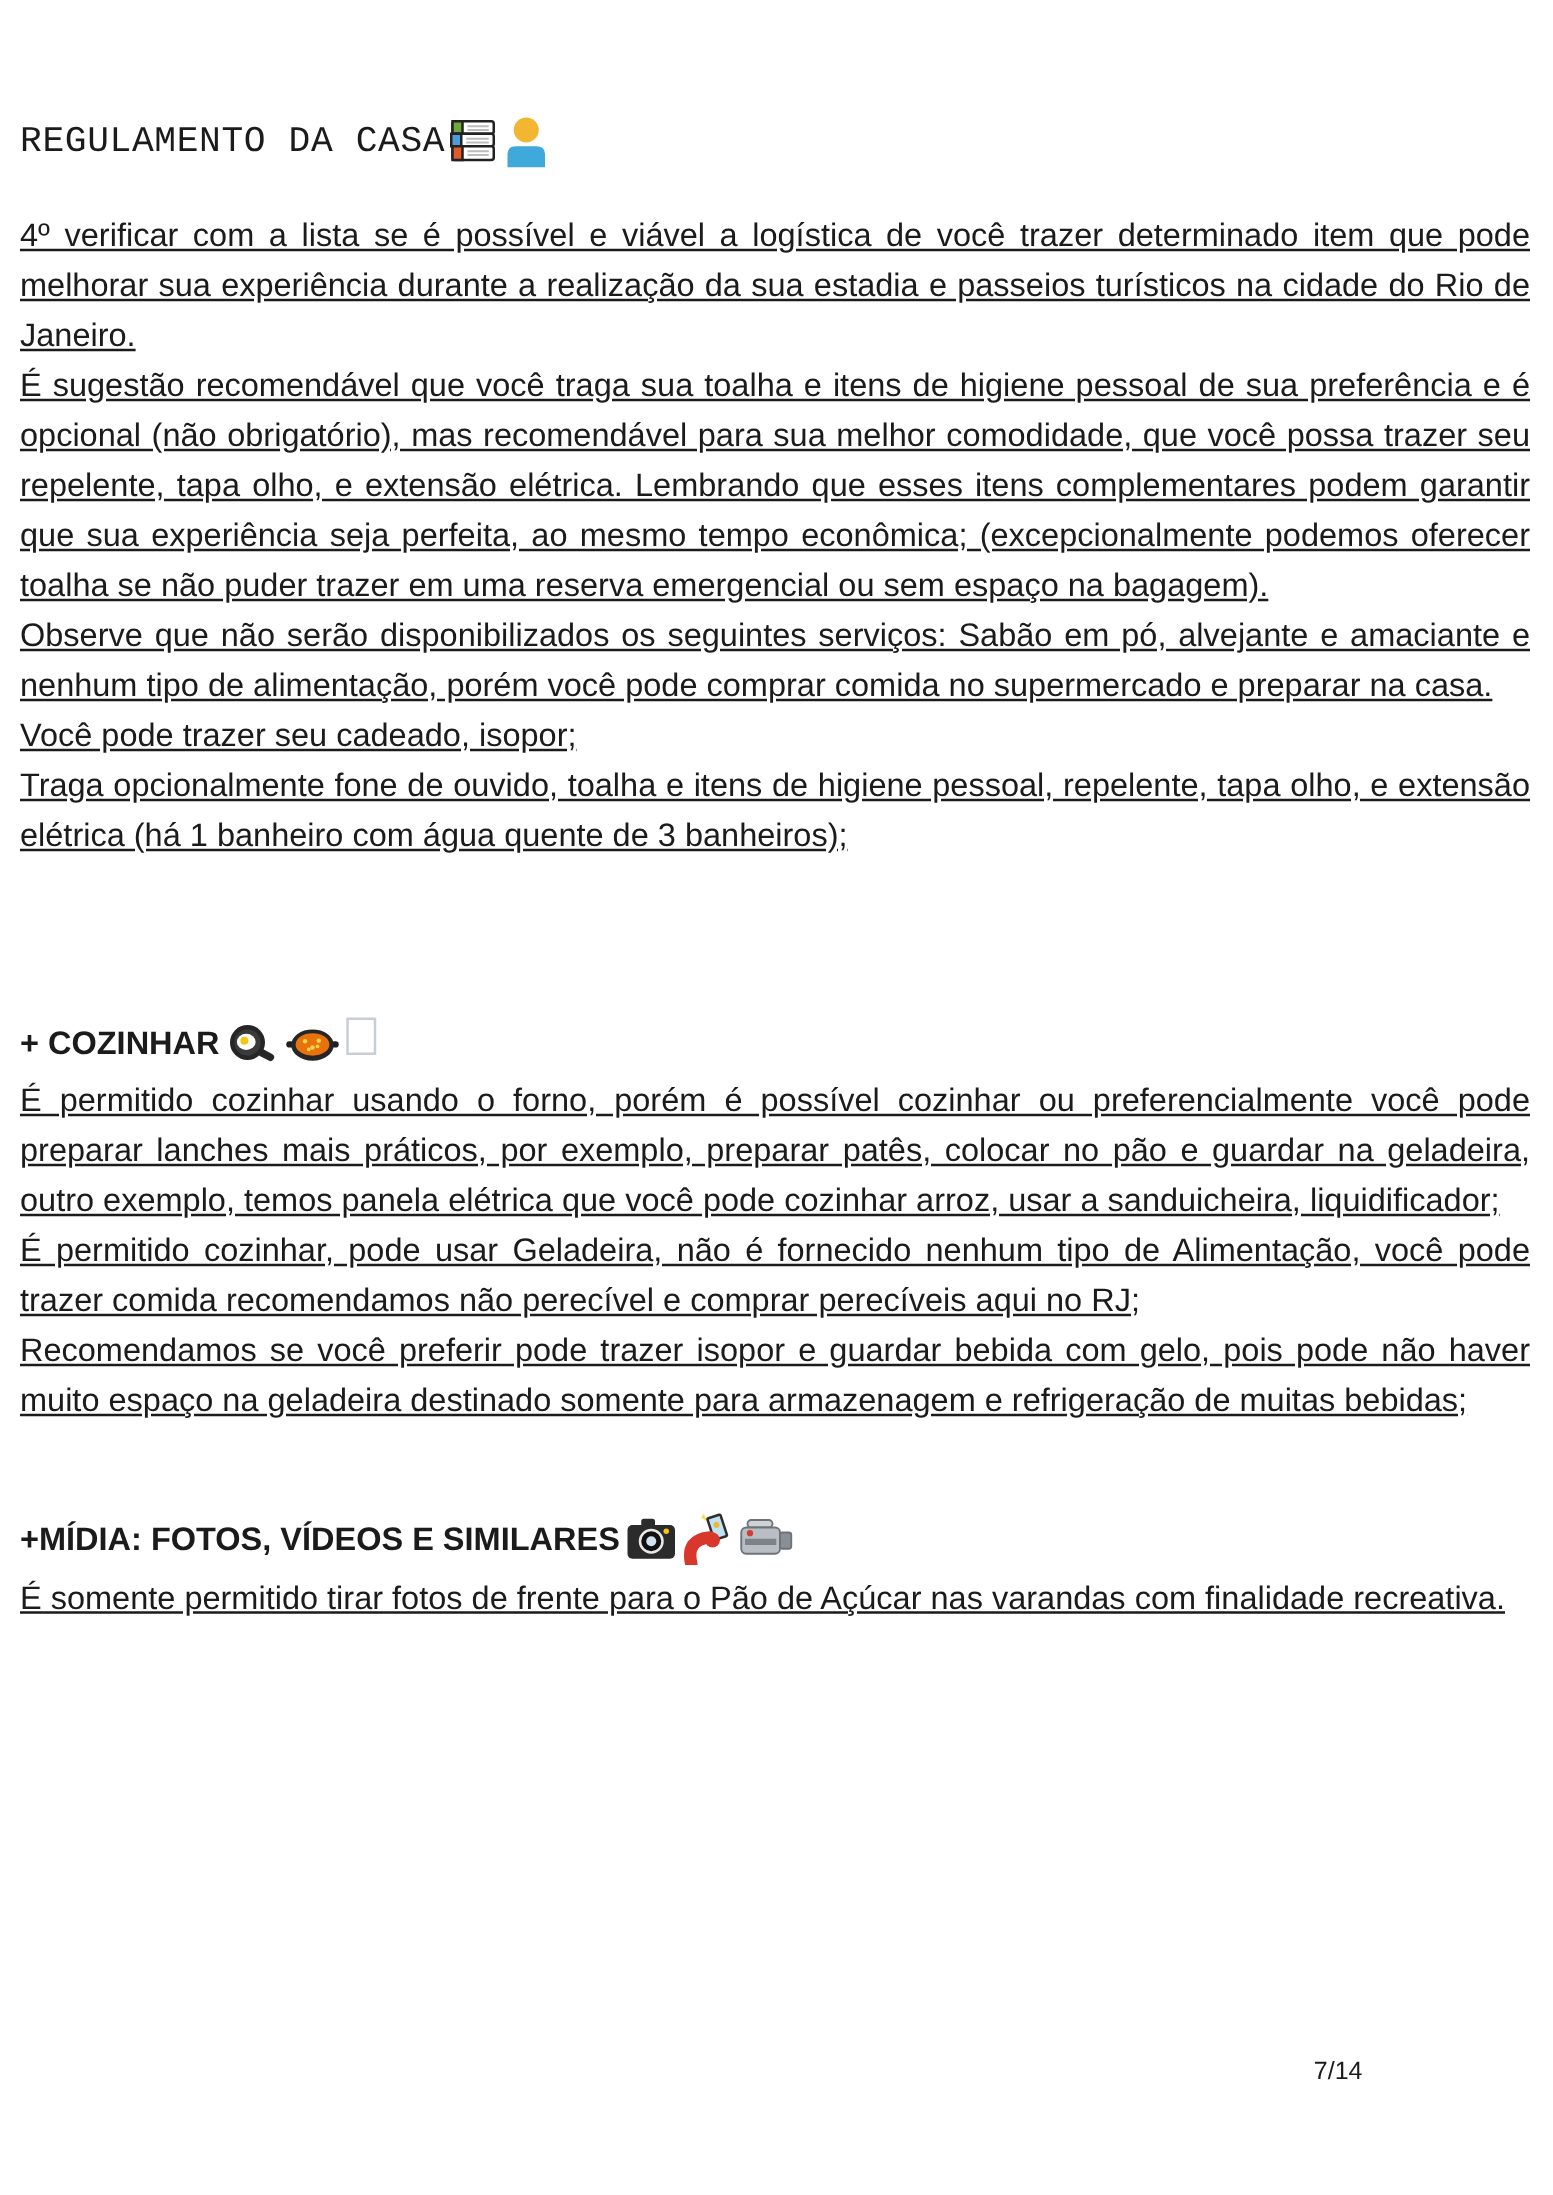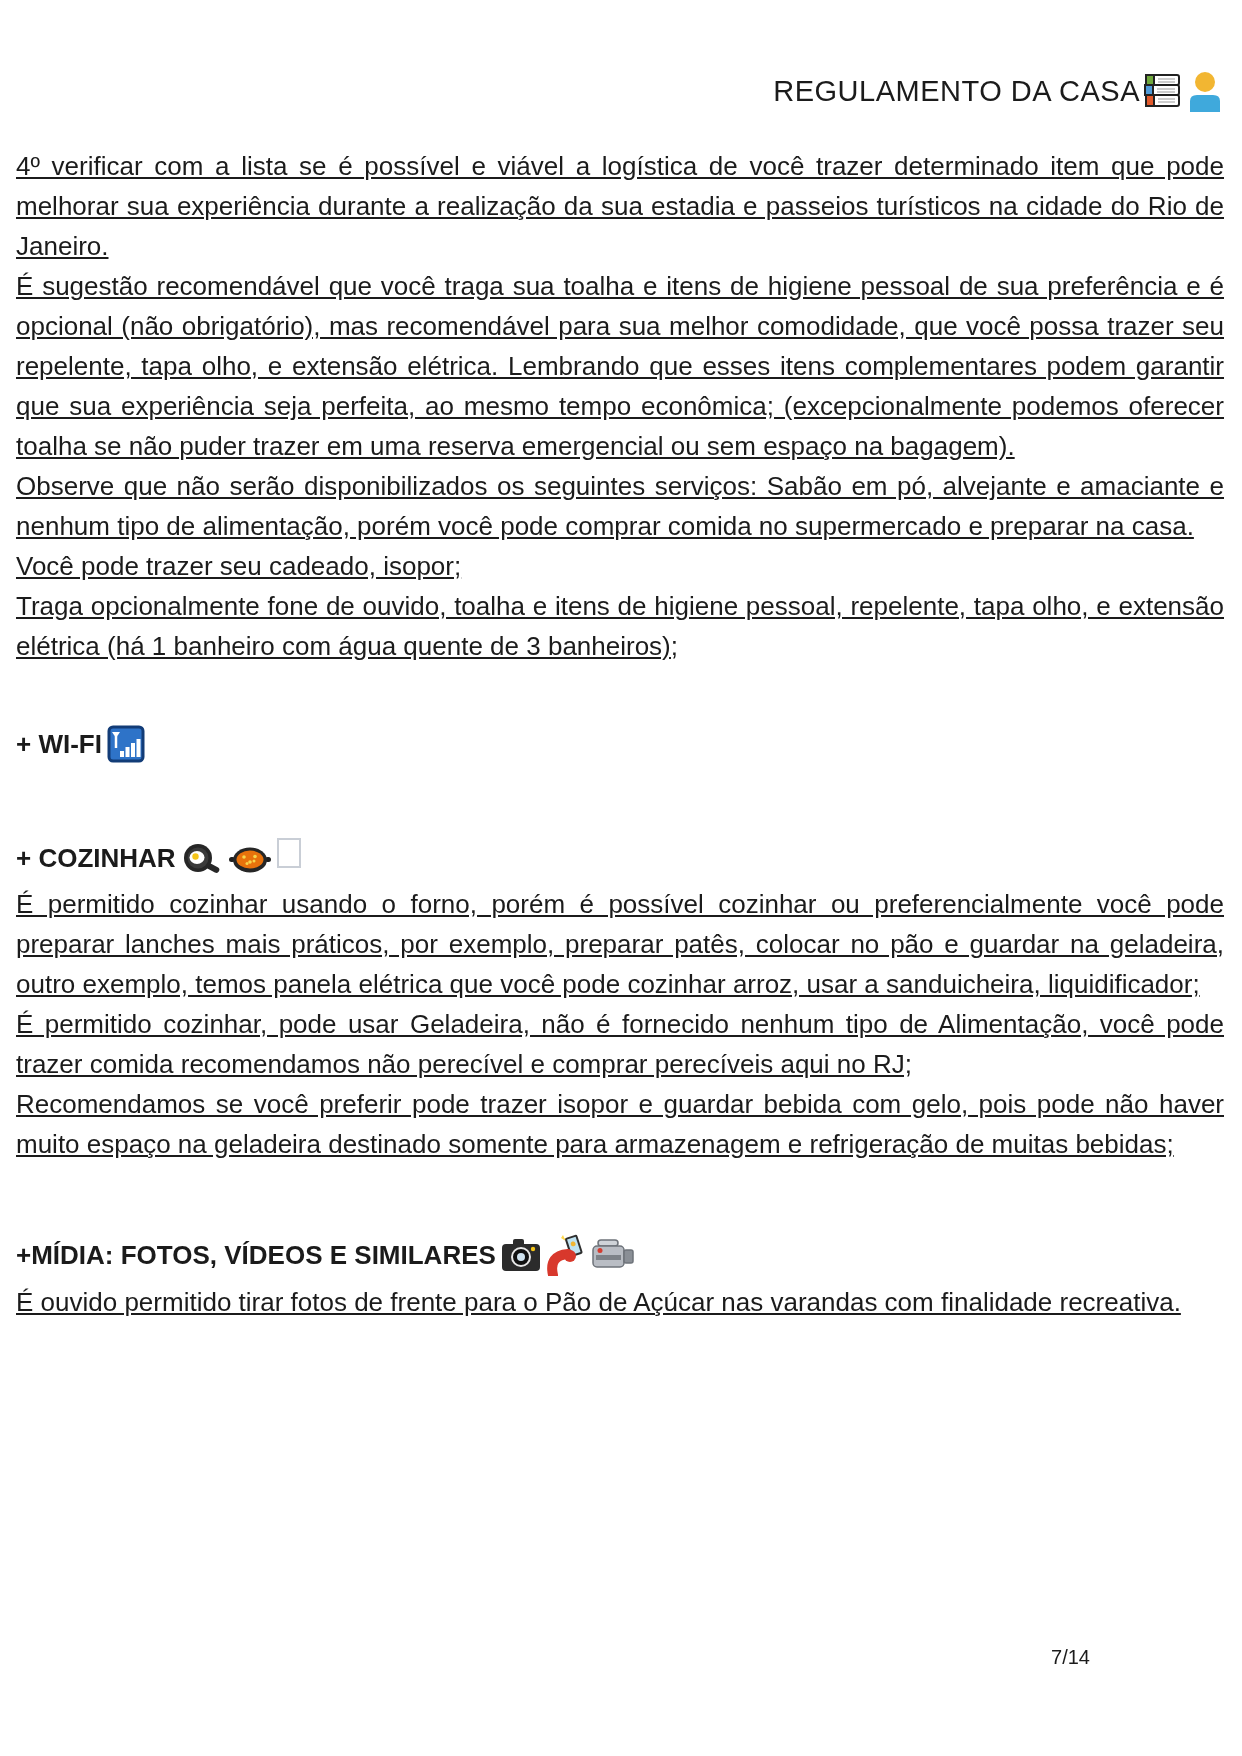--- a/index.html
+++ b/index.html
@@ -8,25 +8,26 @@
     height: 1756px;
     background: #ffffff;
     position: relative;
     font-family: "Liberation Sans", "DejaVu Sans", sans-serif;
     color: #1b1b1b;
     overflow: hidden;
   }
   .content { padding: 0 18px 0 16px; }
 
   .title-row {
-    margin: 70px 0 34px 0;
+    margin: 92px 0 34px 0;
     display: flex;
-    justify-content: flex-end;
+    justify-content: flex-start;
     align-items: center;
     gap: 3px;
+    font-family: Liberation Mono, monospace;
   }
   .title-text {
     font-size: 29px;
     letter-spacing: 0.5px;
     white-space: nowrap;
   }
 
   p.body {
     font-size: 26px;
     line-height: 40px;
@@ -111,34 +112,20 @@
     <p class="body">4º verificar com a lista se é possível e viável a logística de você trazer determinado item que pode melhorar sua experiência durante a realização da sua estadia e passeios turísticos na cidade do Rio de Janeiro.</p>
     <p class="body">É sugestão recomendável que você traga sua toalha e itens de higiene pessoal de sua preferência e é opcional (não obrigatório), mas recomendável para sua melhor comodidade, que você possa trazer seu repelente, tapa olho, e extensão elétrica. Lembrando que esses itens complementares podem garantir que sua experiência seja perfeita, ao mesmo tempo econômica; (excepcionalmente podemos oferecer toalha se não puder trazer em uma reserva emergencial ou sem espaço na bagagem).</p>
     <p class="body">Observe que não serão disponibilizados os seguintes serviços: Sabão em pó, alvejante e amaciante e nenhum tipo de alimentação, porém você pode comprar comida no supermercado e preparar na casa.</p>
     <p class="body">Você pode trazer seu cadeado, isopor;</p>
     <p class="body">Traga opcionalmente fone de ouvido, toalha e itens de higiene pessoal, repelente, tapa olho, e extensão elétrica (há 1 banheiro com água quente de 3 banheiros);</p>
   </div>
 
   <div class="sp-a"></div>
 
   <div>
-    <div class="heading-row">
-      <span class="heading">+ WI-FI</span>
-      <span class="icon">
-        <svg width="38" height="38" viewBox="0 0 38 38">
-          <rect x="2" y="2" width="34" height="34" rx="4" fill="#2e73c8" stroke="#123c77" stroke-width="3"></rect>
-          <polygon points="5,7 13,7 9,13" fill="#ffffff"></polygon>
-          <line x1="9" y1="11" x2="9" y2="23" stroke="#ffffff" stroke-width="2.5"></line>
-          <rect x="13" y="26" width="4" height="6" fill="#ffffff"></rect>
-          <rect x="18.5" y="22" width="4" height="10" fill="#ffffff"></rect>
-          <rect x="24" y="18" width="4" height="14" fill="#ffffff"></rect>
-          <rect x="29.5" y="14" width="4" height="18" fill="#ffffff"></rect>
-        </svg>
-      </span>
-    </div>
   </div>
 
   <div class="sp-b"></div>
 
   <div>
     <div class="heading-row">
       <span class="heading">+ COZINHAR</span>
       <span class="icon">
         <svg width="42" height="40" viewBox="0 0 42 40">
           <rect x="27" y="24" width="14" height="6" rx="3" fill="#262626" transform="rotate(28 27 24)"></rect>
@@ -197,18 +184,18 @@
       <span class="icon">
         <svg width="44" height="34" viewBox="0 0 44 34">
           <rect x="7" y="2" width="20" height="6" rx="3" fill="#cfd3d8" stroke="#6e737a" stroke-width="1.5"></rect>
           <rect x="2" y="8" width="31" height="21" rx="4" fill="#b9bdc4" stroke="#6e737a" stroke-width="1.5"></rect>
           <rect x="33" y="12" width="9" height="13" rx="2" fill="#8a8f96" stroke="#6e737a" stroke-width="1.5"></rect>
           <rect x="5" y="17" width="25" height="5" fill="#7d8288"></rect>
           <circle cx="9" cy="12.5" r="2.5" fill="#d43c2f"></circle>
         </svg>
       </span>
     </div>
-    <p class="body">É ouvido permitido tirar fotos de frente para o Pão de Açúcar nas varandas com finalidade recreativa.</p>
+    <p class="body">É somente permitido tirar fotos de frente para o Pão de Açúcar nas varandas com finalidade recreativa.</p>
   </div>
 
 </div>
 
 <div class="footer">7/14</div>
 
 </body></html>

